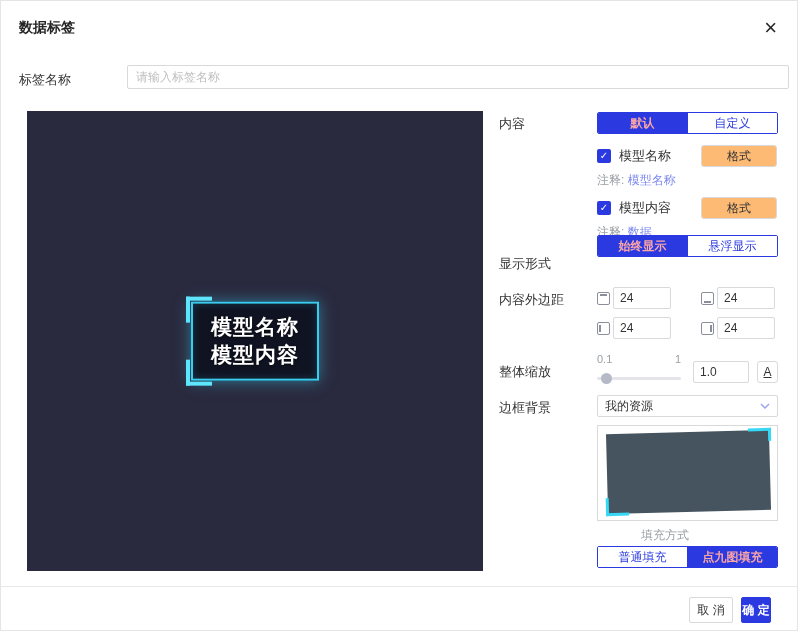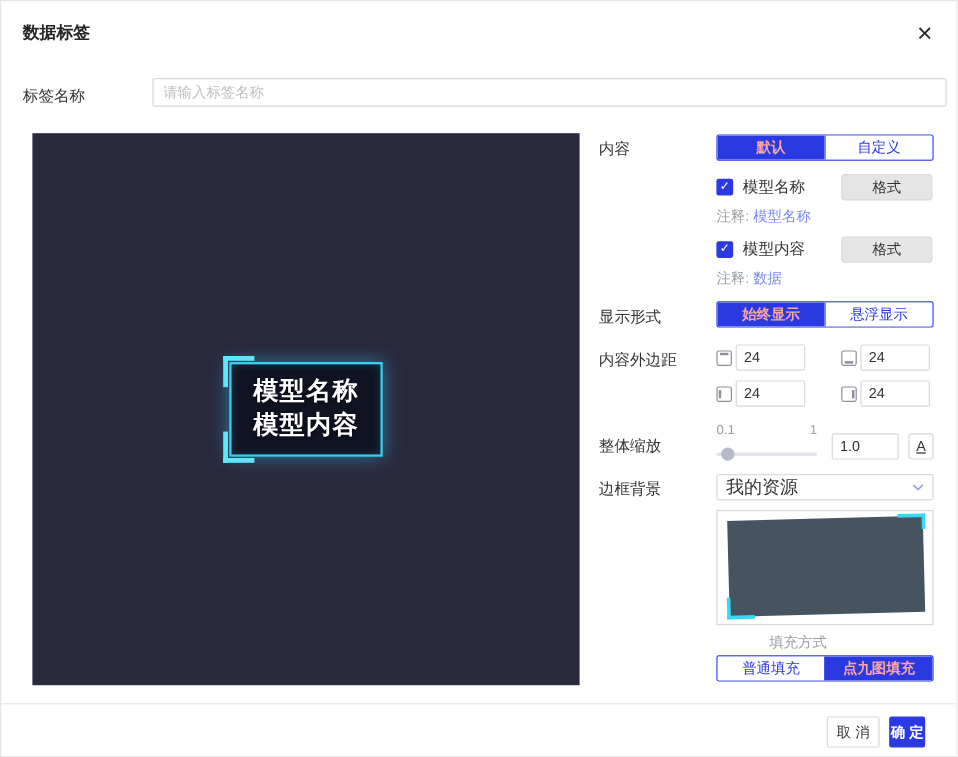--- a/index.html
+++ b/index.html
@@ -64,21 +64,21 @@
   }
   .seg .opt.active{background:var(--primary); color:#fca5a5; font-weight:600;}
   .seg .opt + .opt{border-left:1px solid var(--primary);}
 
   .cb{
     position:absolute; left:98px; width:14px; height:14px; background:var(--primary);
     border-radius:2px; color:#fff; font-size:10px; line-height:14px; text-align:center; cursor:pointer;
   }
   .cb-label{position:absolute; left:120px; font-size:13px; color:#333; line-height:14px;}
   .format-btn{
-    position:absolute; left:202px; width:76px; height:22px; background:#e5e5e5;
+    position:absolute; left:202px; width:76px; height:22px; background:#fdba74;
     border:1px solid var(--border); border-radius:3px; font-size:12px; color:#333;
     text-align:center; line-height:20px; cursor:pointer;
   }
   .note{position:absolute; left:98px; font-size:12px; line-height:14px;}
   .note .pre{color:var(--gray);}
   .note .val{color:var(--note);}
 
   .micon{
     position:absolute; width:13px; height:13px; border:1px solid #8a8f99; border-radius:2px;
   }
@@ -104,21 +104,21 @@
     position:absolute; left:258px; top:250px; width:21px; height:22px; background:#fff;
     border:1px solid var(--border); border-radius:3px; text-align:center; line-height:20px;
     font-size:12px; color:#333; cursor:pointer;
   }
   .font-btn span{text-decoration:underline;}
 
   .dropdown{
     position:absolute; left:98px; top:284px; width:181px; height:22px;
     border:1px solid var(--border); border-radius:2px; background:#fff;
     display:flex; align-items:center; justify-content:space-between; padding:0 7px;
-    font-size:15px; color:#333; cursor:pointer;
+    font-size:12px; color:#333; cursor:pointer;
   }
   .chev{width:10px; height:6px; display:block;}
 
   .resource-box{
     position:absolute; left:98px; top:314px; width:181px; height:96px;
     border:1px solid var(--border); background:#fff; cursor:pointer;
   }
   .resource-img{
     position:absolute; left:9px; top:6px; right:7px; bottom:8px;
     background:#46545f; transform:rotate(-1.5deg);
@@ -184,21 +184,21 @@
     <div class="cb" style="top:90px;">
       <span>✓</span>
     </div>
     <div class="cb-label" style="top:90px;">模型内容</div>
     <div class="format-btn" style="top:86px;">格式</div>
     <div class="note" style="top:114px;">
       <span class="pre">注释: </span><span class="val">数据</span>
     </div>
 
     <div class="rp-label" style="top:144px;">显示形式</div>
-    <div class="seg" style="top:140px;">
+    <div class="seg" style="top:124px;">
       <div class="opt active">始终显示</div>
       <div class="opt">悬浮显示</div>
     </div>
 
     <div class="rp-label" style="top:180px;text-align:center;">内容外边距</div>
     <span class="micon m-top" style="left:98px; top:181px;"></span>
     <input class="m-input" style="left: 114px; top: 176px;" value="24">
     <span class="micon m-bottom" style="left:202px; top:181px;"></span>
     <input class="m-input" style="left: 218px; top: 176px;" value="24">
     <span class="micon m-left" style="left:98px; top:211px;"></span>

